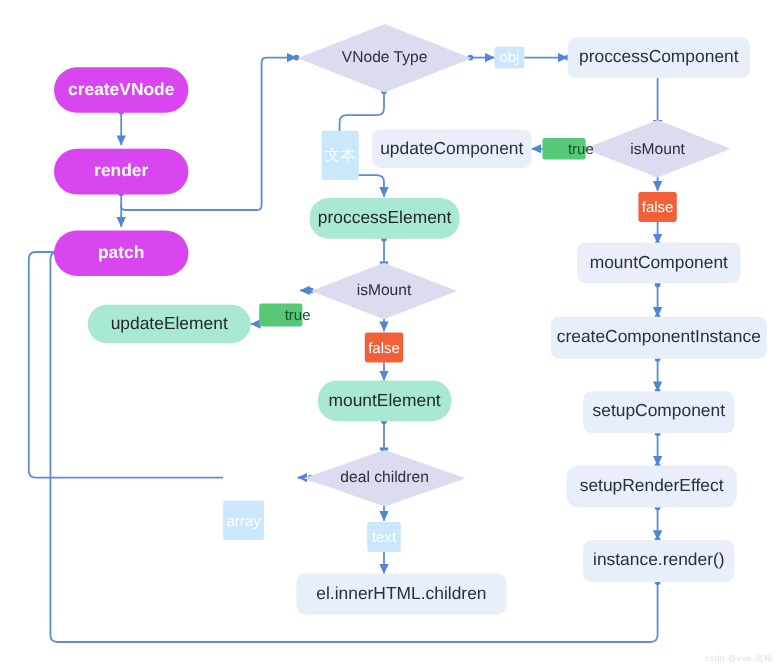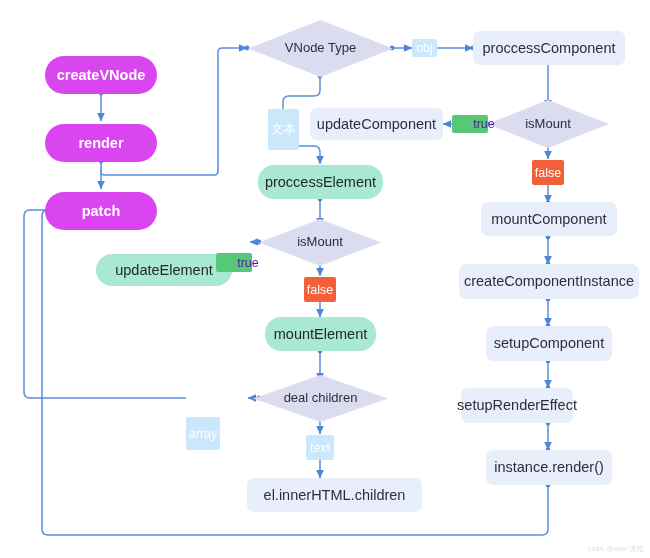--- a/index.html
+++ b/index.html
@@ -81,21 +81,21 @@
     align-items: center;
     justify-content: center;
     box-sizing: border-box;
     color: #ffffff;
     font-size: 12.5px;
     border-radius: 2px;
     white-space: nowrap;
     padding: 1px 4px;
   }
   .elabel.lb { background: #cbe7fb; color: #ffffff; }
-  .elabel.grn { background: #56c878; color: #4c1d95; padding-left: 32px; }
+  .elabel.grn { background: #56c878; color: #14532d; padding-left: 32px; }
   .elabel.org { background: #f2603a; color: #ffffff; }
   .watermark {
     position: absolute;
     right: 6px;
     bottom: 4px;
     font-size: 7px;
     color: #d8dde6;
     letter-spacing: 0.4px;
     white-space: nowrap;
   }
@@ -224,38 +224,38 @@
   </div>
 
   <div class="node paleblue" style="left:459px; top:264px; width:180px; height:35px;">
     <span>createComponentInstance</span>
   </div>
 
   <div class="node paleblue" style="left:486px; top:326px; width:126px; height:35px;">
     <span>setupComponent</span>
   </div>
 
-  <div class="node paleblue" style="left:461px; top:388px; width:112px; height:35px;">
+  <div class="node paleblue" style="left:472px; top:388px; width:142px; height:35px;border-radius:10px;">
     <span>setupRenderEffect</span>
   </div>
 
   <div class="node paleblue" style="left:486px; top:450px; width:126px; height:35px;">
     <span>instance.render()</span>
   </div>
 
   <div class="node mint" style="left:258px; top:165px; width:125px; height:34px;">
     <span>proccessElement</span>
   </div>
 
   <div class="node diamond" style="left:259px; top:219px; width:122px; height:47px;">
     <span class="dshape"></span>
     <span class="dlabel">isMount</span>
   </div>
 
-  <div class="node mint" style="left:73px;  top:254px; width:136px; height:32px;margin-left:23px;">
+  <div class="node mint" style="left:73px;  top:254px; width:136px; height:32px;">
     <span>updateElement</span>
   </div>
 
   <div class="node mint" style="left:265px; top:317px; width:111px; height:34px;">
     <span>mountElement</span>
   </div>
 
   <div class="node diamond" style="left:253px; top:375px; width:135px; height:47px;">
     <span class="dshape"></span>
     <span class="dlabel">deal children</span>

